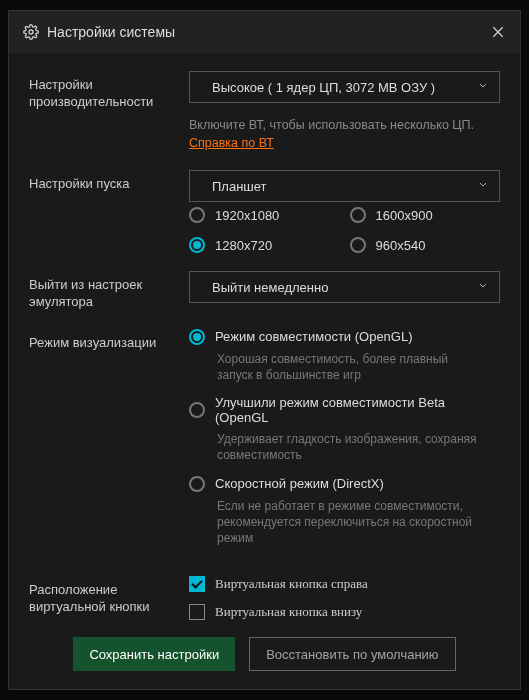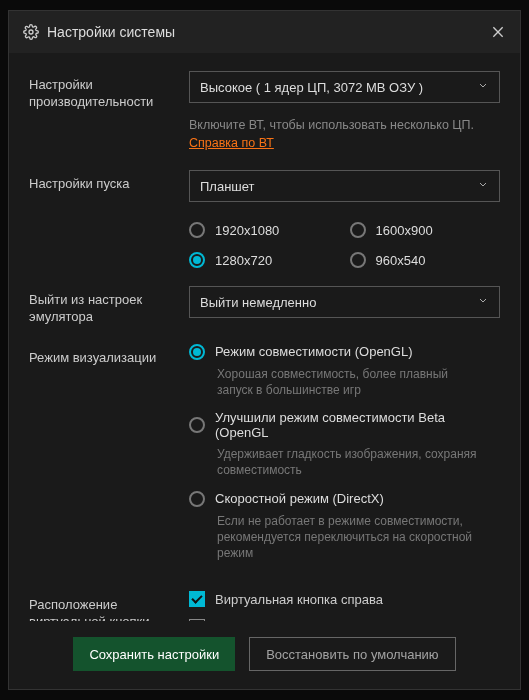--- a/index.html
+++ b/index.html
@@ -49,21 +49,21 @@
     line-height: 1.3;
     padding-top: 6px;
   }
   .control-col { flex: 1; }
   .select {
     height: 32px;
     border: 1px solid #555;
     background: #1a1a1a;
     display: flex;
     align-items: center;
-    padding: 0 10px;
+    padding: 0 22px;
     color: #ddd;
     cursor: pointer;
     position: relative;
   }
   .select .chev {
     position: absolute;
     right: 10px;
     top: 50%;
     transform: translateY(-50%);
   }
@@ -71,21 +71,21 @@
     color: #888;
     margin-top: 14px;
     line-height: 1.4;
     font-size: 12.5px;
   }
   .link { color: #f97316; text-decoration: underline; cursor: pointer; }
   .radio-grid {
     display: grid;
     grid-template-columns: 1fr 1fr;
     gap: 14px 10px;
-    margin-top: 20px;
+    margin-top: 5px;
   }
   .radio, .check {
     display: flex;
     align-items: center;
     cursor: pointer;
   }
   .radio-ind {
     width: 16px; height: 16px;
     border: 2px solid #777;
     border-radius: 50%;
@@ -104,21 +104,21 @@
     width: 16px; height: 16px;
     border: 1px solid #888;
     margin-right: 10px;
     display: flex; align-items: center; justify-content: center;
     flex-shrink: 0;
   }
   .check.checked .check-ind { background: #00b8d4; border-color: #00b8d4; }
   .check.checked .check-ind::after {
     content:""; width:4px; height:8px; border:solid #111; border-width:0 2px 2px 0; transform: rotate(45deg); margin-bottom:2px;
   }
-  .check-row { margin-bottom: 12px; }
+  .check-row { margin-bottom: 12px; font-family: Liberation Serif, serif; }
   .footer {
     display: flex;
     justify-content: center;
     gap: 14px;
     padding: 16px 0 18px 0;
   }
   .btn {
     height: 34px;
     padding: 0 16px;
     border: none;

